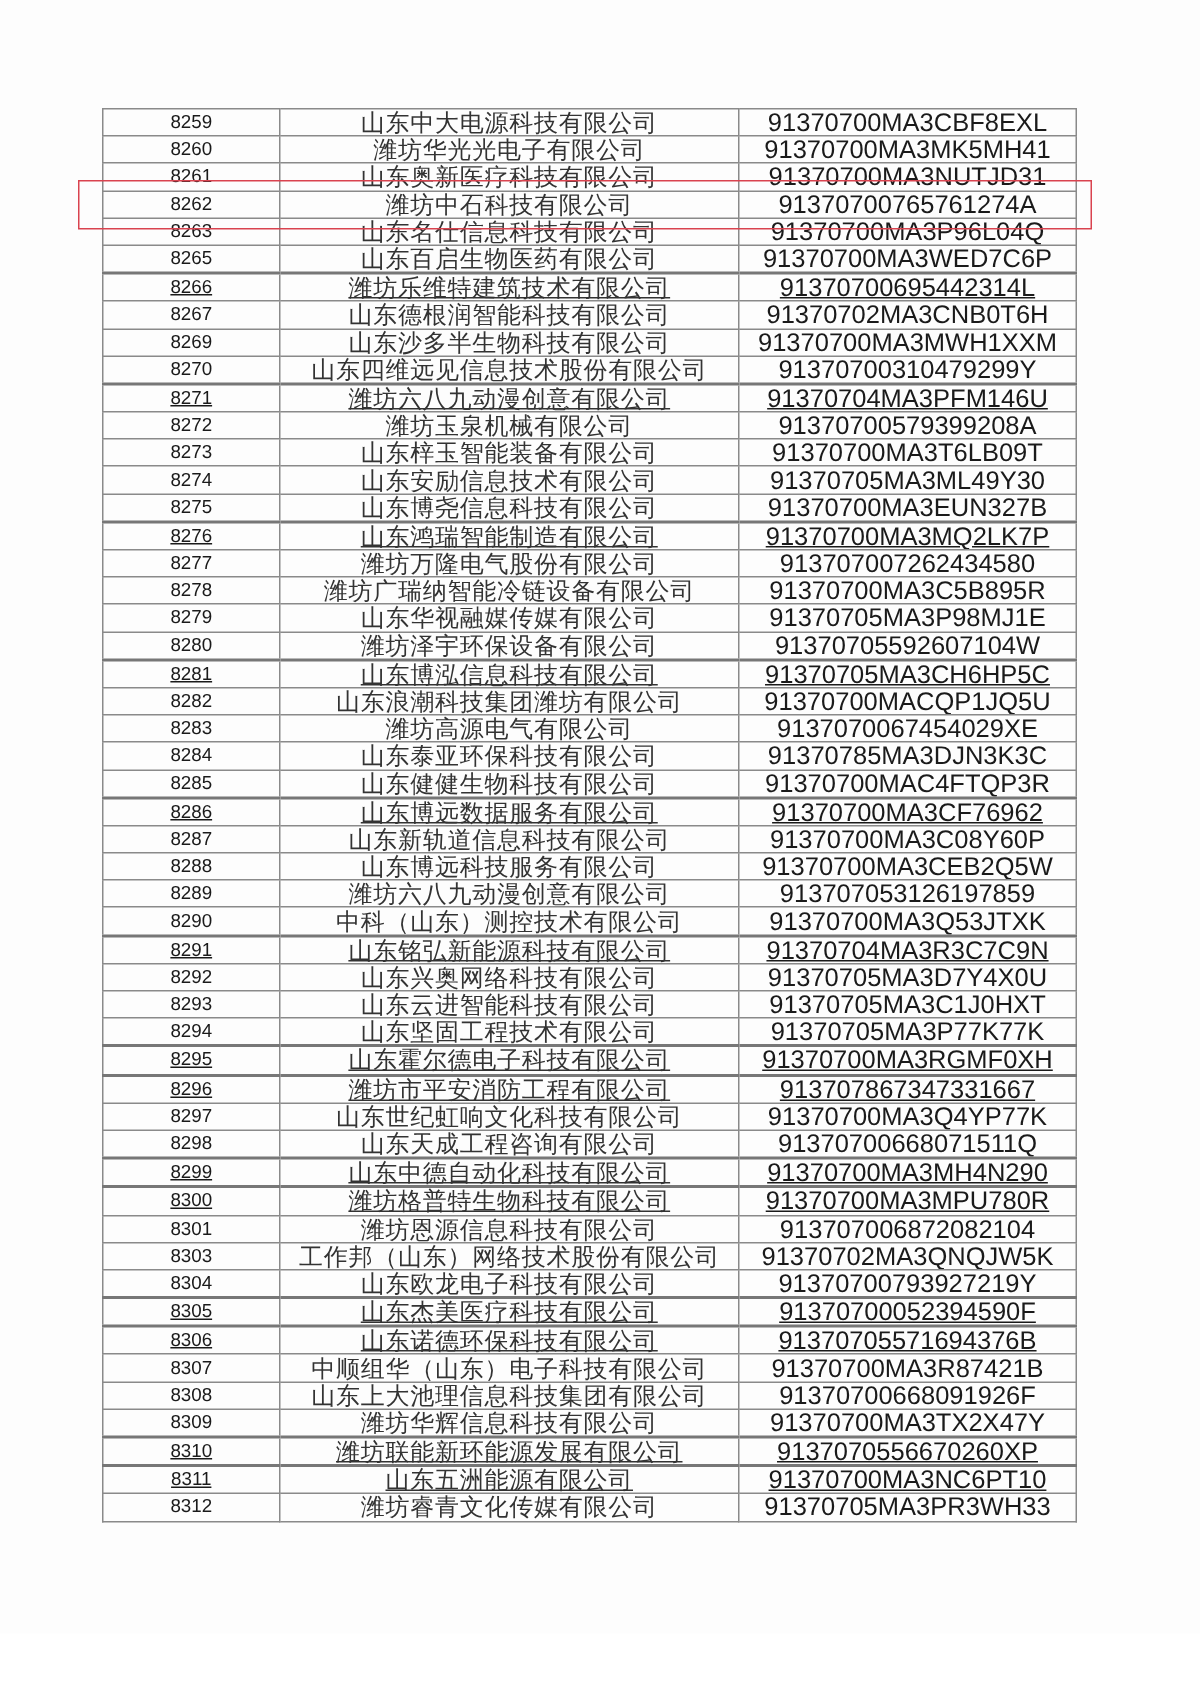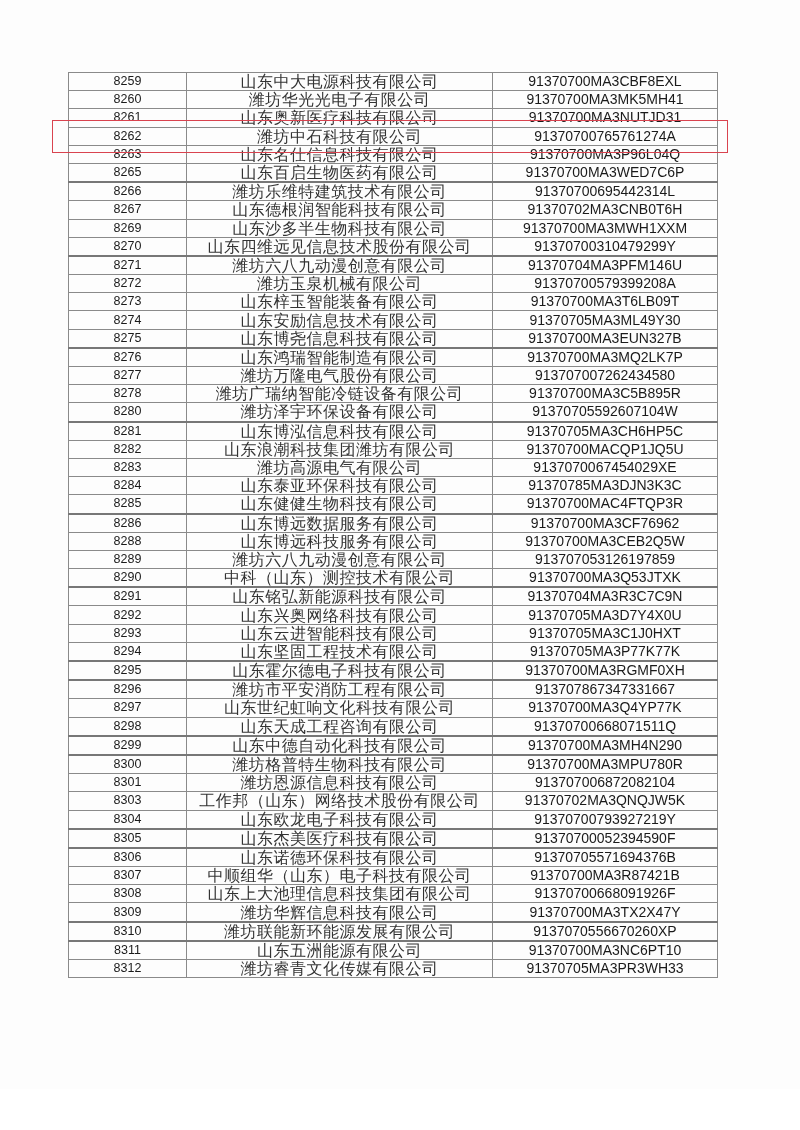--- a/index.html
+++ b/index.html
@@ -34,22 +34,22 @@
       height: 17.2px;
       padding: 0;
       line-height: 17px;
       text-align: center;
       font-size: 12.5px;
       white-space: nowrap;
       overflow: hidden;
     }
     table.registry td.c-no { width: 117px; }
     table.registry td.c-name { width: 305px; font-family: "DejaVu Sans", sans-serif; font-size: 16px; color: #333; letter-spacing: 0.5px; }
-    table.registry td.c-code { width: 224px; font-size: 14px; }
-    tr.thick td { border-top: 2px solid #777; }
+    table.registry td.c-code { width: 224px; font-size: 17px; }
+    tr.thick td { border-top: 2px solid #777; text-decoration: underline; }
     .highlight-box {
       position: absolute;
       left: 52px;
       top: 120px;
       width: 676px;
       height: 33px;
       border: 1.5px solid #d9434f;
       box-sizing: border-box;
       pointer-events: none;
     }
@@ -144,20 +144,25 @@
           <td class="c-no">8277</td>
           <td class="c-name">潍坊万隆电气股份有限公司</td>
           <td class="c-code">913707007262434580</td>
         </tr>
         <tr>
           <td class="c-no">8278</td>
           <td class="c-name">潍坊广瑞纳智能冷链设备有限公司</td>
           <td class="c-code">91370700MA3C5B895R</td>
         </tr>
         <tr>
+          <td class="c-no">8279</td>
+          <td class="c-name">山东华视融媒传媒有限公司</td>
+          <td class="c-code">91370705MA3P98MJ1E</td>
+        </tr>
+        <tr>
           <td class="c-no">8280</td>
           <td class="c-name">潍坊泽宇环保设备有限公司</td>
           <td class="c-code">91370705592607104W</td>
         </tr>
         <tr class="thick">
           <td class="c-no">8281</td>
           <td class="c-name">山东博泓信息科技有限公司</td>
           <td class="c-code">91370705MA3CH6HP5C</td>
         </tr>
         <tr>
@@ -177,20 +182,25 @@
         </tr>
         <tr>
           <td class="c-no">8285</td>
           <td class="c-name">山东健健生物科技有限公司</td>
           <td class="c-code">91370700MAC4FTQP3R</td>
         </tr>
         <tr class="thick">
           <td class="c-no">8286</td>
           <td class="c-name">山东博远数据服务有限公司</td>
           <td class="c-code">91370700MA3CF76962</td>
+        </tr>
+        <tr>
+          <td class="c-no">8287</td>
+          <td class="c-name">山东新轨道信息科技有限公司</td>
+          <td class="c-code">91370700MA3C08Y60P</td>
         </tr>
         <tr>
           <td class="c-no">8288</td>
           <td class="c-name">山东博远科技服务有限公司</td>
           <td class="c-code">91370700MA3CEB2Q5W</td>
         </tr>
         <tr>
           <td class="c-no">8289</td>
           <td class="c-name">潍坊六八九动漫创意有限公司</td>
           <td class="c-code">913707053126197859</td>

